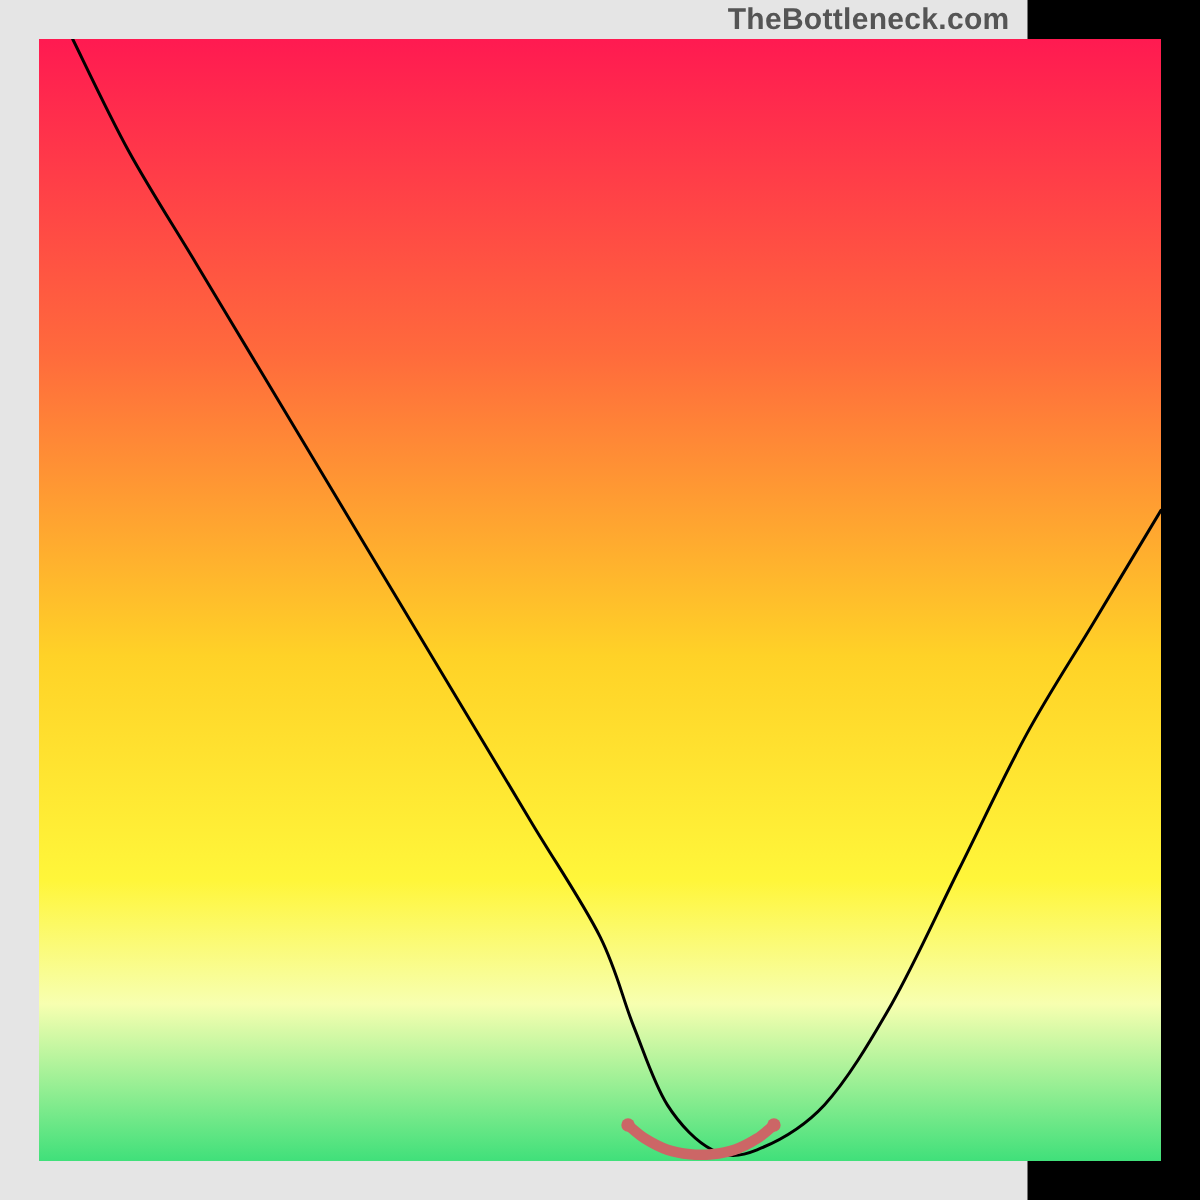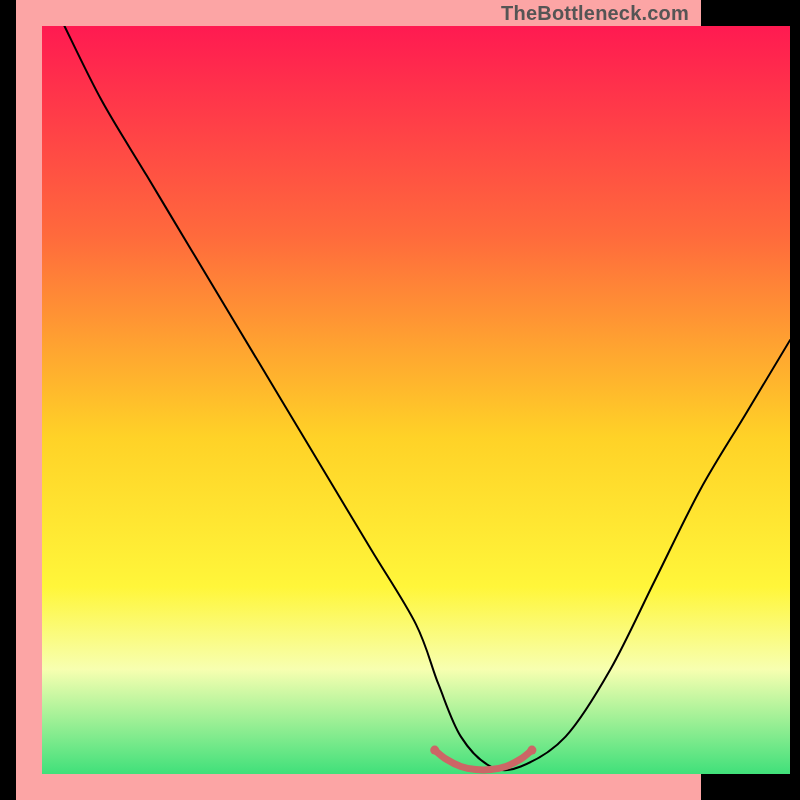--- a/index.html
+++ b/index.html
@@ -7,24 +7,24 @@
     padding: 0;
     width: 800px;
     height: 800px;
     background: #000;
     font-family: Arial, sans-serif;
     overflow: hidden;
   }
   .frame {
     position: absolute;
     top: 0;
-    left: 16px;
+    left: 0;
     width: 685px;
     height: 800px;
-    background: #fca5a5;
+    background: #e5e5e5;
   }
   .plot {
     position: absolute;
     top: 26px;
     left: 26px;
     width: 748px;
     height: 748px;
     overflow: hidden;
   }
   .watermark {

